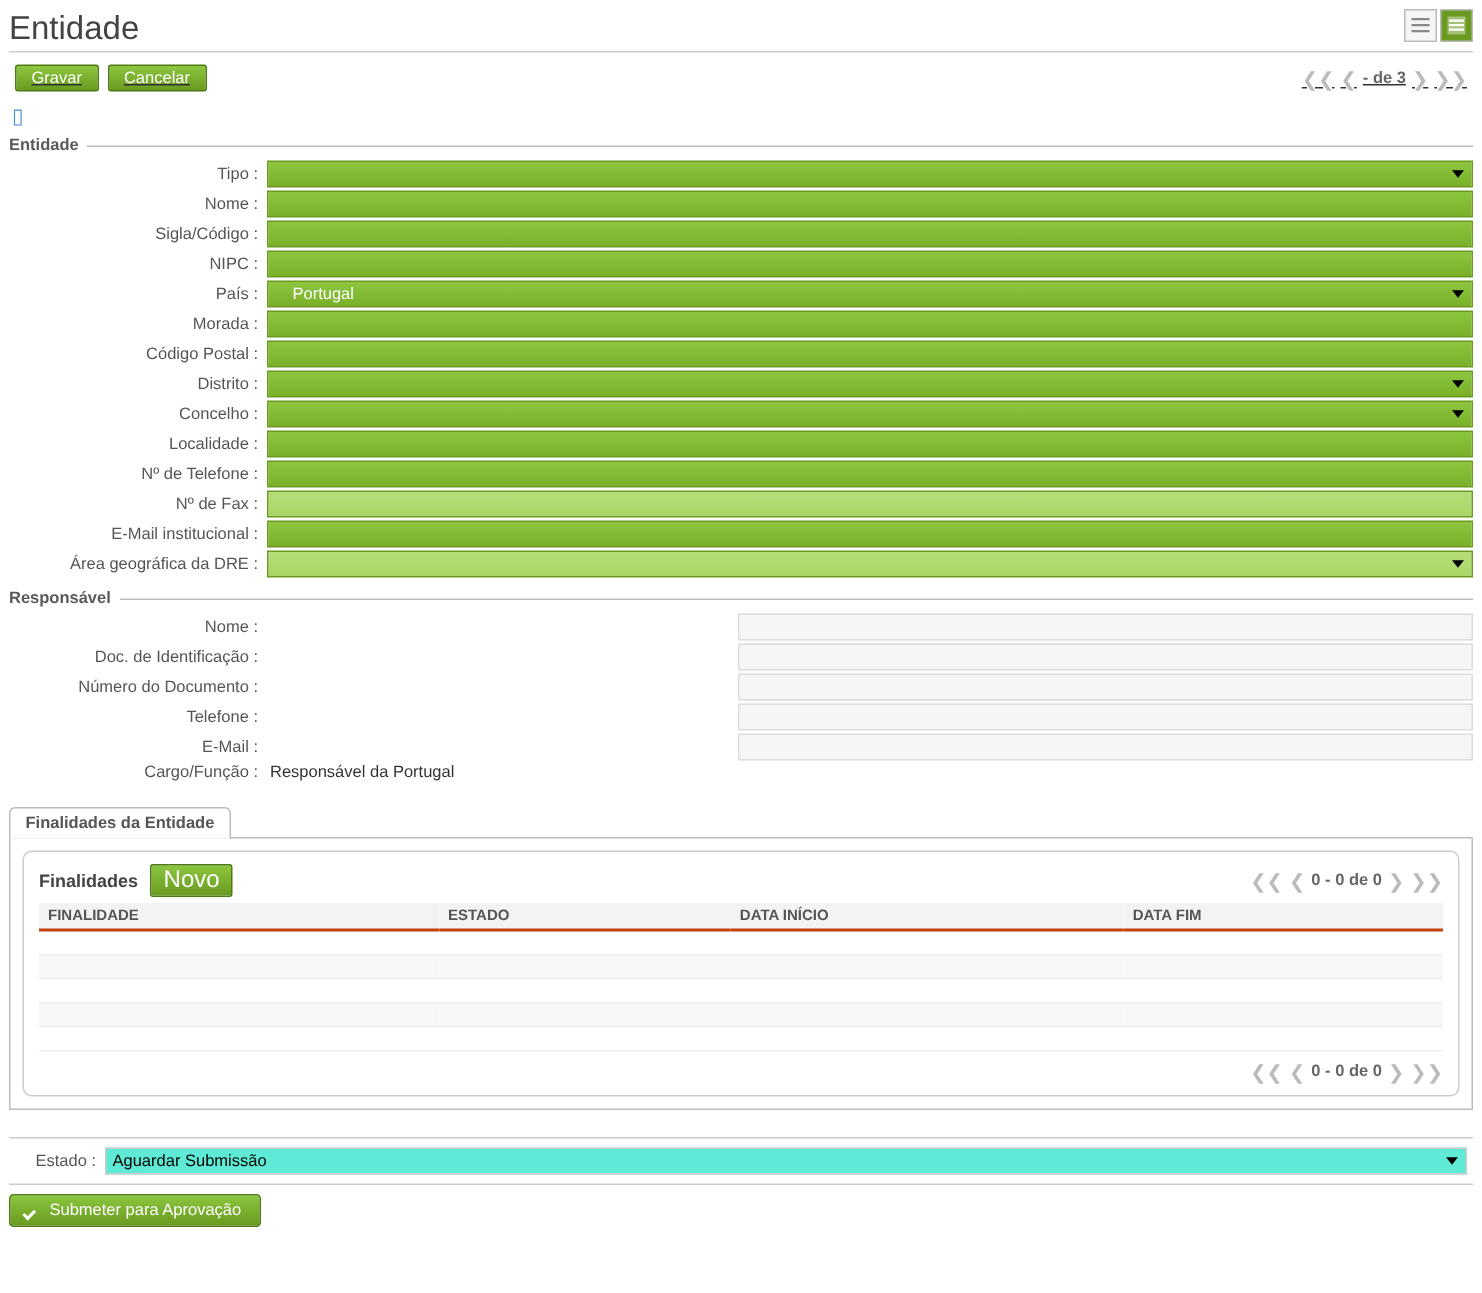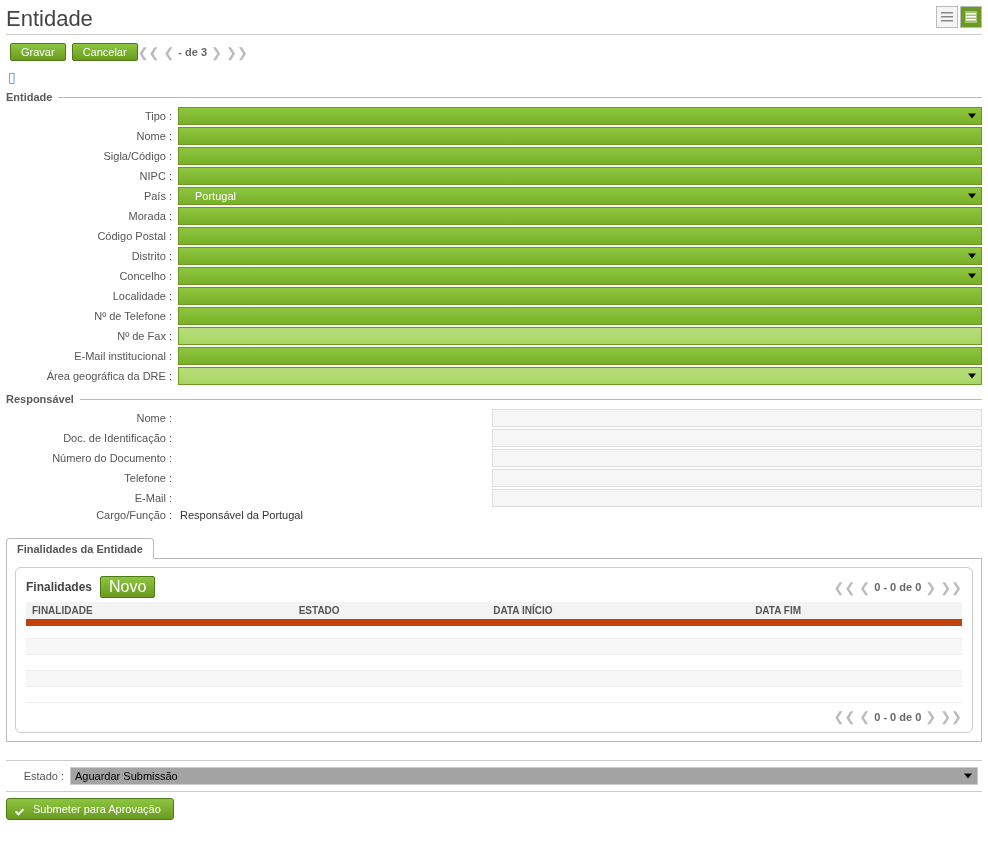--- a/index.html
+++ b/index.html
@@ -34,22 +34,24 @@
     display: flex;
     align-items: center;
     justify-content: center;
     cursor: pointer;
     background: #f5f5f5;
   }
   .view-btn.active { background: #6a9a1f; }
   .view-btn svg { display: block; }
   .toolbar {
     display: flex;
+    justify-content: space-between;
     align-items: center;
     padding: 8px 4px 4px 4px;
+    text-decoration: underline;
   }
   .toolbar-left { display: flex; gap: 6px; }
   .btn {
     background: linear-gradient(#8cc63f, #6a9a1f);
     border: 1px solid #4d7a14;
     color: #fff;
     font-size: 11px;
     padding: 2px 10px;
     border-radius: 2px;
     cursor: pointer;
@@ -180,21 +182,21 @@
   .table {
     width: 100%;
     border-collapse: collapse;
   }
   .table thead th {
     text-align: left;
     font-size: 10px;
     font-weight: bold;
     color: #555;
     background: #f3f3f3;
-    border-bottom: 7px solid #c2410c;
+    border-bottom: 2px solid #c2410c;
     padding: 3px 6px;
   }
   .table tbody tr { height: 16px; }
   .table tbody tr:nth-child(even) { background: #f7f7f7; }
   .table tbody td { border-bottom: 1px solid #eee; }
   .panel-foot {
     display: flex;
     justify-content: flex-end;
     align-items: center;
     margin-top: 6px;
@@ -216,21 +218,21 @@
     color: #555;
   }
   .estado-field {
     flex: 1;
     position: relative;
   }
   .estado-input {
     width: 100%;
     height: 18px;
     border: 1px solid #ccc;
-    background: #a3a3a3;
+    background: #5eead4;
     font-size: 11px;
     padding: 0 4px;
   }
   .submit-bar { margin-top: 6px; }
   .btn-submit {
     background: linear-gradient(#8cc63f, #6a9a1f);
     border: 1px solid #4d7a14;
     color: #fff;
     font-size: 11px;
     padding: 4px 12px 4px 8px;

